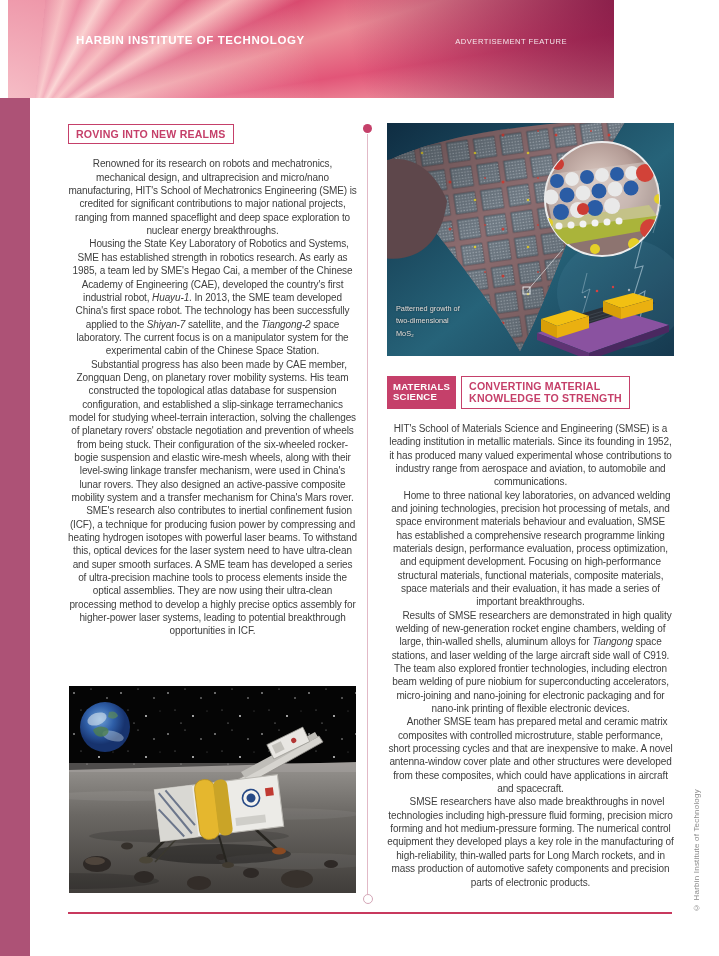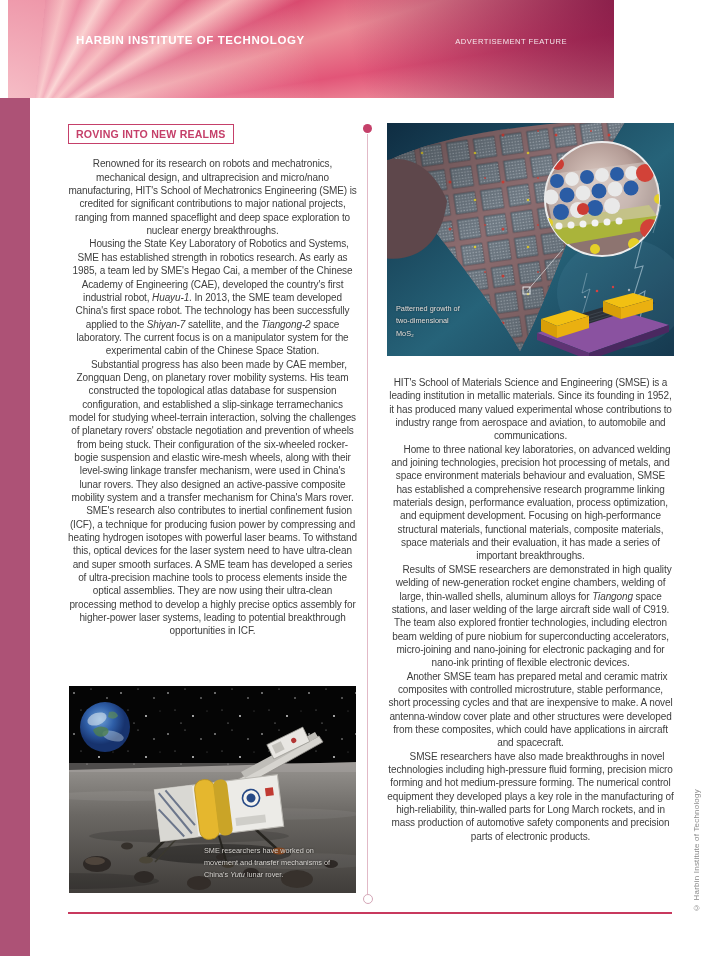--- a/index.html
+++ b/index.html
@@ -169,21 +169,20 @@
         <path d="M92,100 L120,144 M99,98 L124,136 M90,116 L112,146" stroke="#23365c" stroke-width="2" opacity="0.6" fill="none"></path>
         <rect x="128" y="92" width="20" height="60" rx="9" fill="#e5b72e" stroke="#b8901f" stroke-width="0.8"></rect>
         <rect x="147" y="94" width="14" height="56" rx="6" fill="#caa427"></rect>
         <circle cx="183" cy="116" r="8.5" fill="#f4f3ef" stroke="#274a86" stroke-width="1.6"></circle>
         <circle cx="183" cy="116" r="4.5" fill="#274a86"></circle>
         <rect x="198" y="108" width="8" height="8" fill="#c03a32"></rect>
         <rect x="165" y="134" width="30" height="8" fill="#cfcec9"></rect>
       </g>
     </g>
   </svg>
-  <div class="rover-caption">SME researchers have worked on movement and transfer mechanisms of China's <i>Yutu</i> lunar rover.</div>
 </div>
 
 <div class="col-right">
   <div class="mos-figure">
     <svg width="287" height="233" viewBox="0 0 287 233">
       <defs>
         <linearGradient id="bgGrad" x1="0" y1="0" x2="1" y2="1">
           <stop offset="0%" stop-color="#0f2d42"></stop>
           <stop offset="55%" stop-color="#266379"></stop>
           <stop offset="100%" stop-color="#16394f"></stop>
@@ -281,20 +280,30 @@
         <polygon points="84,27 116,18 116,29 84,38" fill="#eab010"></polygon>
         <circle cx="60" cy="10" r="1.3" fill="#d84040"></circle>
           <circle cx="76" cy="6" r="1.2" fill="#d84040"></circle>
         <circle cx="92" cy="9" r="1.2" fill="#aab4bc"></circle>
           <circle cx="48" cy="16" r="1.1" fill="#aab4bc"></circle>
       </g>
     </svg>
     <div class="mos-caption">Patterned growth of two-dimensional MoS₂</div>
   </div>
 
+  <div class="section-head">
+    <div class="section-label">
+      <span>MATERIALS</span>
+      <span>SCIENCE</span>
+    </div>
+    <div class="section-headline">
+      <span>CONVERTING MATERIAL</span>
+      <span>KNOWLEDGE TO STRENGTH</span>
+    </div>
+  </div>
   <div class="body-text">
     <p>HIT's School of Materials Science and Engineering (SMSE) is a leading institution in metallic materials. Since its founding in 1952, it has produced many valued experimental whose contributions to industry range from aerospace and aviation, to automobile and communications.</p>
     <p>Home to three national key laboratories, on advanced welding and joining technologies, precision hot processing of metals, and space environment materials behaviour and evaluation, SMSE has established a comprehensive research programme linking materials design, performance evaluation, process optimization, and equipment development. Focusing on high-performance structural materials, functional materials, composite materials, space materials and their evaluation, it has made a series of important breakthroughs.</p>
     <p>Results of SMSE researchers are demonstrated in high quality welding of new-generation rocket engine chambers, welding of large, thin-walled shells, aluminum alloys for <i>Tiangong</i> space stations, and laser welding of the large aircraft side wall of C919. The team also explored frontier technologies, including electron beam welding of pure niobium for superconducting accelerators, micro-joining and nano-joining for electronic packaging and for nano-ink printing of flexible electronic devices.</p>
     <p>Another SMSE team has prepared metal and ceramic matrix composites with controlled microstruture, stable performance, short processing cycles and that are inexpensive to make. A novel antenna-window cover plate and other structures were developed from these composites, which could have applications in aircraft and spacecraft.</p>
     <p>SMSE researchers have also made breakthroughs in novel technologies including high-pressure fluid forming, precision micro forming and hot medium-pressure forming. The numerical control equipment they developed plays a key role in the manufacturing of high-reliability, thin-walled parts for Long March rockets, and in mass production of automotive safety components and precision parts of electronic products.</p>
   </div>
 </div>
 
 <div class="footer-rule"></div>

